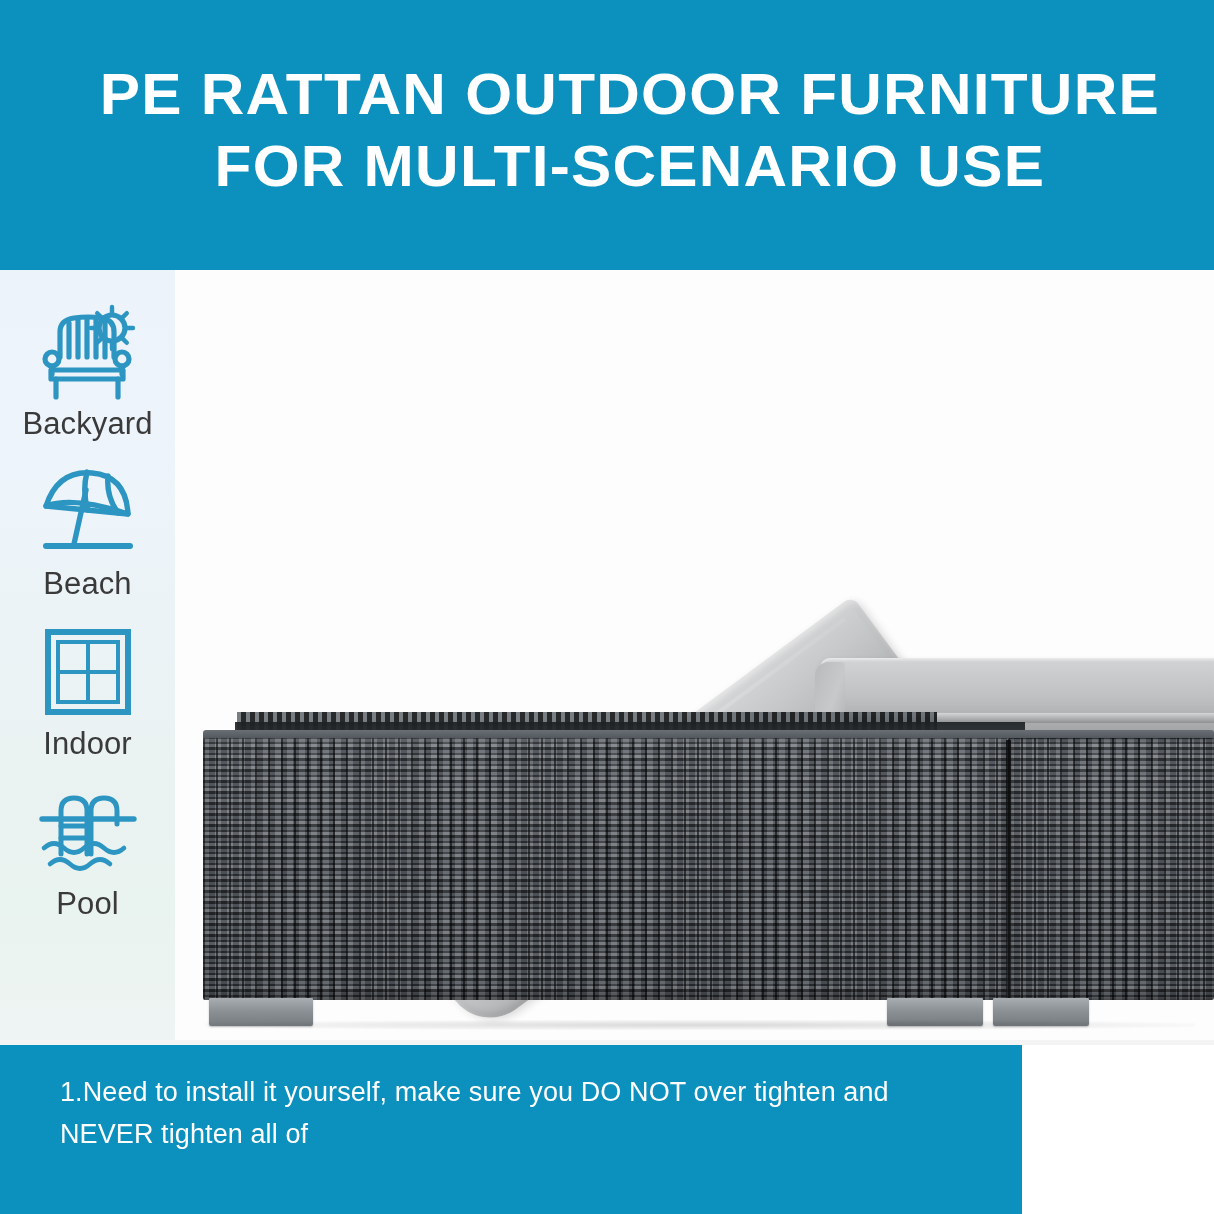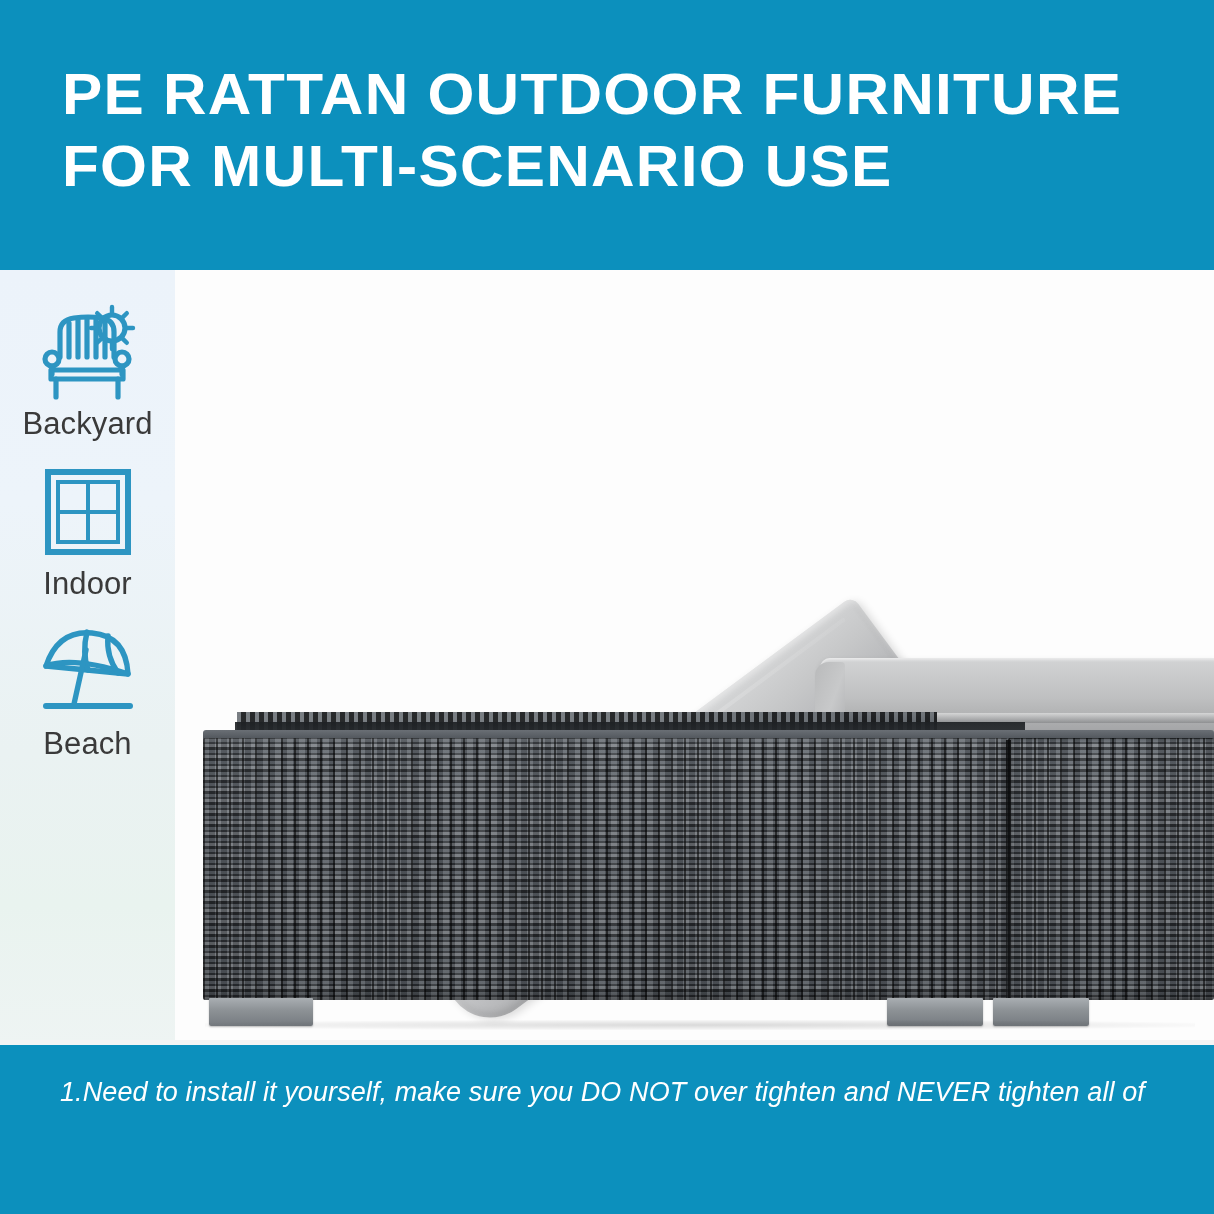--- a/index.html
+++ b/index.html
@@ -22,20 +22,21 @@
 
   
   #header {
     position: absolute;
     left: 0; top: 0;
     width: 1214px;
     height: 270px;
     background: #0c90bd;
     box-sizing: border-box;
     padding: 58px 60px 0 62px;
+    text-align: center;
   }
   #header-title {
     margin: 0;
     color: #ffffff;
     font-family: "Liberation Sans", sans-serif;
     font-weight: bold;
     font-size: 58px;
     line-height: 72px;
     letter-spacing: 1.2px;
     text-transform: uppercase;
@@ -327,26 +328,25 @@
     left: 30px; top: 750px;
     width: 990px; height: 10px;
     background: radial-gradient(ellipse at 50% 50%,
       rgba(0,0,0,0.14) 0%, rgba(0,0,0,0.05) 55%, rgba(0,0,0,0) 80%);
   }
 
   
   #footer {
     position: absolute;
     left: 0; top: 1045px;
-    width: 1214px;
+    width: 1022px;
     height: 169px;
     background: #0c90bd;
     box-sizing: border-box;
     padding: 26px 56px 0 60px;
-    font-style: italic;
   }
   .footer-line {
     margin: 0;
     color: #ffffff;
     font-family: "Liberation Sans", sans-serif;
     font-weight: normal;
     font-size: 27px;
     line-height: 42px;
     letter-spacing: 0.1px;
   }
@@ -407,48 +407,66 @@
 
             <line x1="16" y1="64" x2="16" y2="72"></line>
             <line x1="86" y1="64" x2="86" y2="72"></line>
           </svg>
         </span>
         <span class="sidebar-label">Backyard</span>
       </div>
 
       <div class="sidebar-item">
         <span class="sidebar-icon">
+          <svg width="104" height="92" viewBox="0 0 104 92" fill="none" stroke="#2d95c2" stroke-width="5.4" stroke-linecap="round" stroke-linejoin="round">
+
+            <path d="M10 40 Q22 4 56 7 Q90 10 92 48 Z"></path>
+
+            <path d="M10 40 Q38 30 92 48"></path>
+            <path d="M51 6 Q46 26 52 44"></path>
+            <path d="M72 10 Q70 30 82 47"></path>
+
+            <line x1="50" y1="24" x2="38" y2="78"></line>
+
+            <line x1="10" y1="80" x2="94" y2="80" stroke-width="6"></line>
+          </svg>
+        </span>
+        <span class="sidebar-label">Beach</span>
+      </div>
+
+      <div class="sidebar-item">
+        <span class="sidebar-icon">
           <svg width="92" height="92" viewBox="0 0 92 92" fill="none" stroke="#2d95c2" stroke-linecap="square" stroke-linejoin="miter">
             <rect x="6" y="6" width="80" height="80" stroke-width="6"></rect>
             <rect x="16" y="16" width="60" height="60" stroke-width="4"></rect>
             <line x1="46" y1="16" x2="46" y2="76" stroke-width="4"></line>
             <line x1="16" y1="46" x2="76" y2="46" stroke-width="4"></line>
           </svg>
         </span>
         <span class="sidebar-label">Indoor</span>
       </div>
 
       <div class="sidebar-item">
         <span class="sidebar-icon">
-          <svg width="104" height="92" viewBox="0 0 104 92" fill="none" stroke="#2d95c2" stroke-width="5.4" stroke-linecap="round" stroke-linejoin="round">
-
-            <path d="M10 40 Q22 4 56 7 Q90 10 92 48 Z"></path>
-
-            <path d="M10 40 Q38 30 92 48"></path>
-            <path d="M51 6 Q46 26 52 44"></path>
-            <path d="M72 10 Q70 30 82 47"></path>
-
-            <line x1="50" y1="24" x2="38" y2="78"></line>
-
-            <line x1="10" y1="80" x2="94" y2="80" stroke-width="6"></line>
+          <svg width="104" height="92" viewBox="0 0 104 92" fill="none" stroke="#2d95c2" stroke-width="5" stroke-linecap="round" stroke-linejoin="round">
+
+            <path d="M25 68 V25 Q25 12 38 12 Q51 12 51 25 V68"></path>
+            <path d="M55 68 V25 Q55 12 68 12 Q81 12 81 25 V38"></path>
+
+            <line x1="25" y1="40" x2="51" y2="40"></line>
+            <line x1="25" y1="52" x2="51" y2="52"></line>
+
+            <line x1="6" y1="33" x2="98" y2="33" stroke-width="5.4"></line>
+
+            <path d="M8 62 q10 -9 20 0 t20 0 t20 0 t20 0" stroke-width="4.6"></path>
+            <path d="M14 78 q10 -9 20 0 t20 0 t20 0" stroke-width="4.6"></path>
           </svg>
         </span>
-        <span class="sidebar-label">Beach</span>
+        <span class="sidebar-label">Pool</span>
       </div>
-
 
     </div>
 
     <div id="product-stage">
       <div id="photo-bg"></div>
 
       <div id="lounge">
 
         <div id="back-panel"></div>
 

